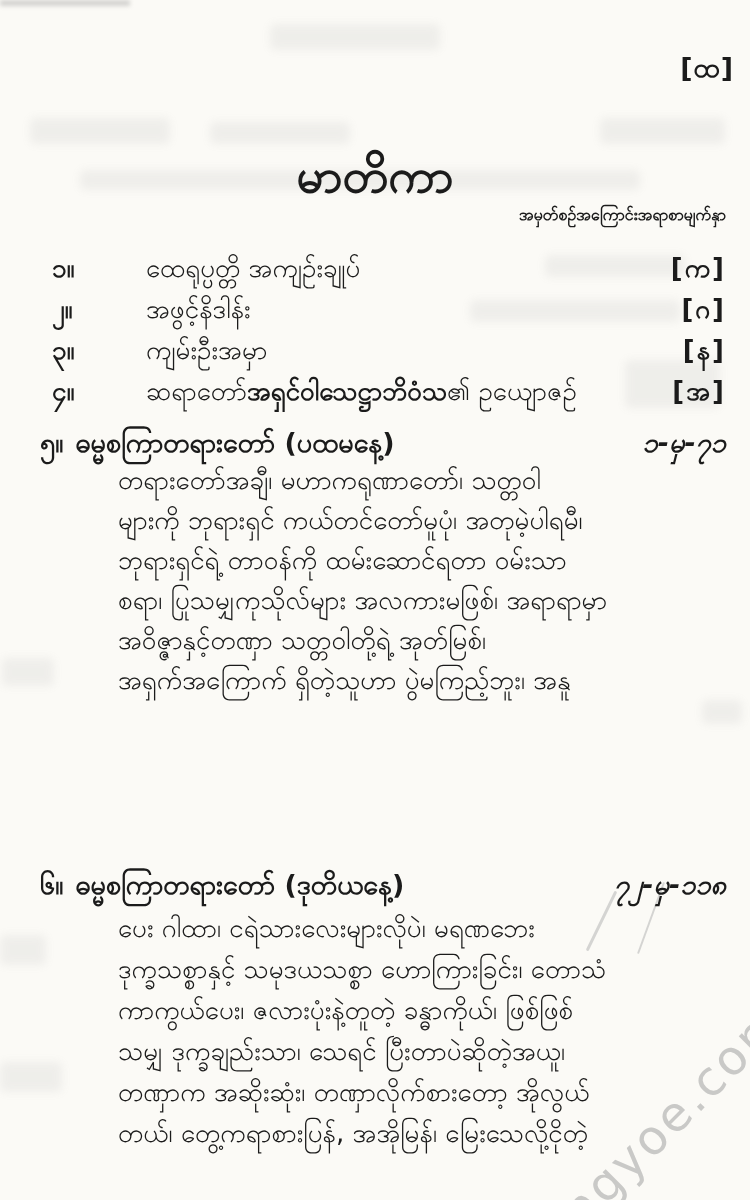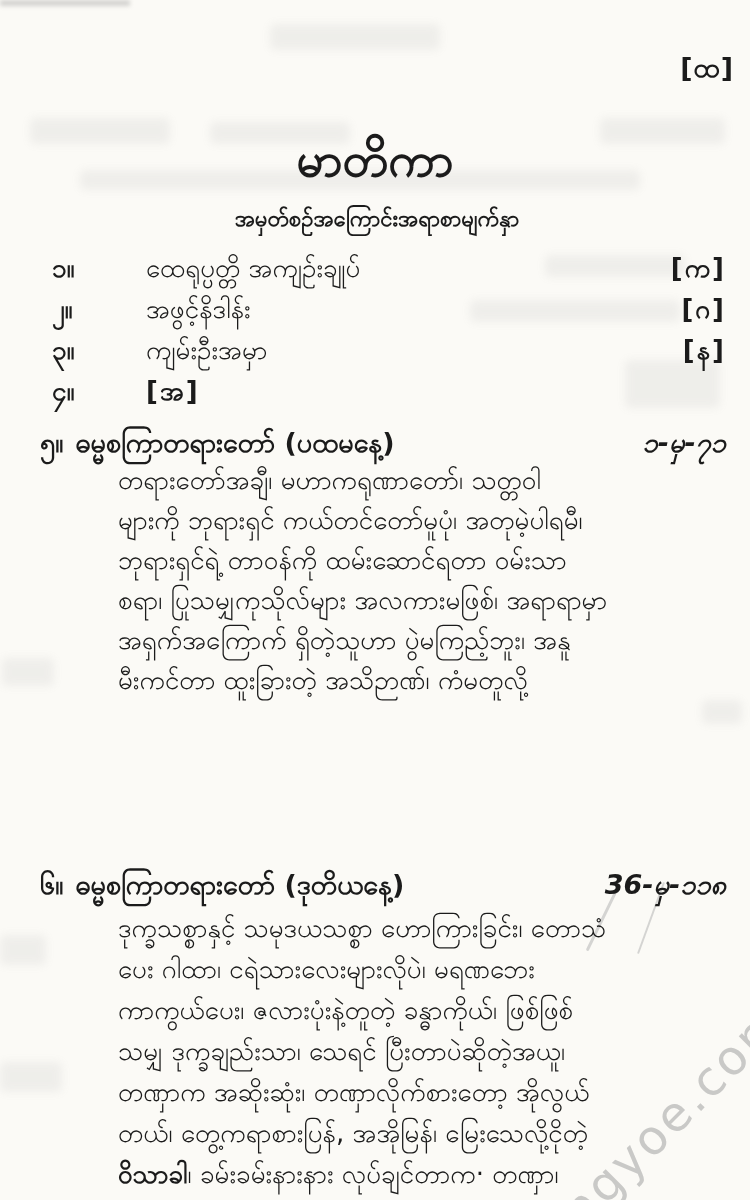--- a/index.html
+++ b/index.html
@@ -23,27 +23,27 @@
   }
   .pen-stroke{
     position:absolute;background:#b5b5b5;opacity:.55;border-radius:2px;
   }
   
   .corner-label{
     position:absolute;top:50px;right:16px;
     font-size:27px;font-weight:600;letter-spacing:1px;
   }
   .page-title{
-    position:absolute;top:130px;left:0;right:0;margin:0;
+    position:absolute;top:130px;left:0;right:0;margin:16px;
     text-align:center;font-size:47px;font-weight:700;
   }
   .col-headers{
     position:absolute;top:204px;left:28px;right:24px;
-    display:flex;justify-content:center;
-    font-size:22px;font-weight:700;
+    display:flex;justify-content:flex-end;
+    font-size:16px;font-weight:700;
   }
   
   .toc-rows{position:absolute;top:250px;left:28px;right:24px;}
   .toc-row{
     display:grid;grid-template-columns:118px 1fr auto;
     height:41px;align-items:start;font-size:26px;line-height:36px;
   }
   .toc-row .no{padding-left:24px;font-weight:600;}
   .toc-row .pg{font-weight:600;letter-spacing:2px;}
   
@@ -116,48 +116,48 @@
       <span class="tt"><span>အဖွင့်နိဒါန်း</span></span>
       <span class="pg">[ဂ]</span>
     </div>
     <div class="toc-row">
       <span class="no">၃။</span>
       <span class="tt"><span>ကျမ်းဦးအမှာ</span></span>
       <span class="pg">[န]</span>
     </div>
     <div class="toc-row">
       <span class="no">၄။</span>
+      <span class="tt"><span>ဆရာတော်</span><span class="b">အရှင်ဝါသေဋ္ဌာဘိဝံသ</span><span>၏ ဥယျောဇဉ်</span></span>
       <span class="pg">[အ]</span>
     </div>
   </div>
 
   <div class="section-header sec5h">
     <span class="sec-no">၅။</span>
     <span class="sec-title">ဓမ္မစကြာတရားတော် (ပထမနေ့)</span>
     <span class="sec-pages">၁-မှ-၇၁</span>
   </div>
   <div class="section-body body5">
       <div class="bline"><span>တရားတော်အချီ၊ မဟာကရုဏာတော်၊ သတ္တဝါ</span></div>
       <div class="bline"><span>များကို ဘုရားရှင် ကယ်တင်တော်မူပုံ၊ အတုမဲ့ပါရမီ၊</span></div>
       <div class="bline"><span>ဘုရားရှင်ရဲ့ တာဝန်ကို ထမ်းဆောင်ရတာ ဝမ်းသာ</span></div>
       <div class="bline"><span>စရာ၊ ပြုသမျှကုသိုလ်များ အလကားမဖြစ်၊ အရာရာမှာ</span></div>
+      <div class="bline"><span>အဝိဇ္ဇာနှင့်တဏှာ သတ္တဝါတို့ရဲ့ အုတ်မြစ်၊</span></div>
       <div class="bline"><span>အရှက်အကြောက် ရှိတဲ့သူဟာ ပွဲမကြည့်ဘူး၊ အနူ</span></div>
-      <div class="bline"><span>မီးကင်တာ ထူးခြားတဲ့ အသိဉာဏ်၊ ကံမတူလို့</span></div>
     </div>
 
   <div class="section-header sec6h">
     <span class="sec-no">၆။</span>
     <span class="sec-title">ဓမ္မစကြာတရားတော် (ဒုတိယနေ့)</span>
-    <span class="sec-pages">36-မှ-၁၁၈</span>
+    <span class="sec-pages">၇၂-မှ-၁၁၈</span>
   </div>
   <div class="section-body body6">
+      <div class="bline"><span>ပေး ဂါထာ၊ ငရဲသားလေးများလိုပဲ၊ မရဏဘေး</span></div>
       <div class="bline"><span>ဒုက္ခသစ္စာနှင့် သမုဒယသစ္စာ ဟောကြားခြင်း၊ တောသံ</span></div>
-      <div class="bline"><span>ပေး ဂါထာ၊ ငရဲသားလေးများလိုပဲ၊ မရဏဘေး</span></div>
       <div class="bline"><span>ကာကွယ်ပေး၊ ဇလားပုံးနဲ့တူတဲ့ ခန္ဓာကိုယ်၊ ဖြစ်ဖြစ်</span></div>
       <div class="bline"><span>သမျှ ဒုက္ခချည်းသာ၊ သေရင် ပြီးတာပဲဆိုတဲ့အယူ၊</span></div>
       <div class="bline"><span>တဏှာက အဆိုးဆုံး၊ တဏှာလိုက်စားတော့ အိုလွယ်</span></div>
       <div class="bline"><span>တယ်၊ တွေ့ကရာစားပြန်, အအိုမြန်၊ မြေးသေလို့ငိုတဲ့</span></div>
-      <div class="bline"><span class="b">ဝိသာခါ</span><span>၊ ခမ်းခမ်းနားနား လုပ်ချင်တာက· တဏှာ၊</span></div>
     </div>
 
   <div class="watermark">mgyoe.com</div>
 
 </div>
 
 </body></html>

